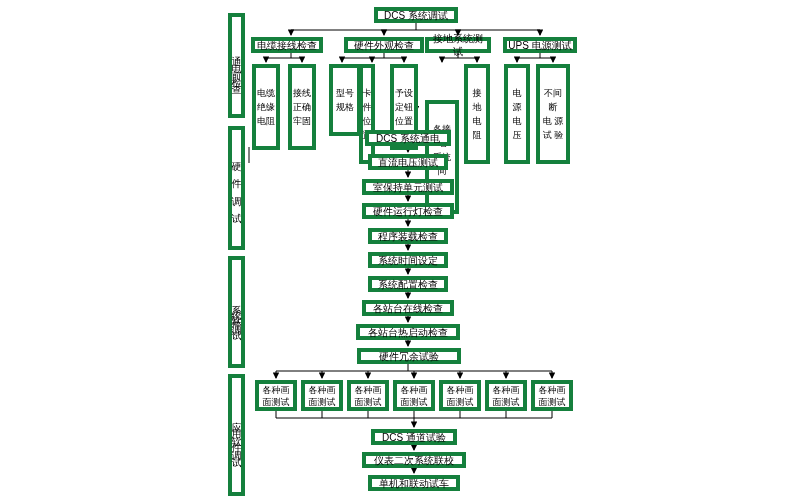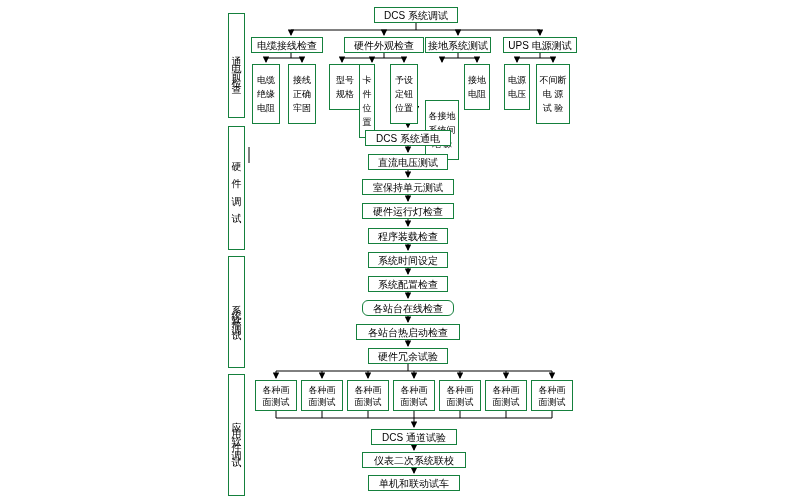--- a/index.html
+++ b/index.html
@@ -1,26 +1,26 @@
 <!DOCTYPE html>
 <html><head>
 <meta charset="utf-8">
 <style>
   * { margin:0; padding:0; box-sizing:border-box; }
   html,body { background:#fff; }
   body { font-family:"Liberation Sans", sans-serif; color:#000; }
   .canvas { position:relative; width:800px; height:500px; background:#fff; overflow:hidden; }
   .wires { position:absolute; left:0; top:0; }
   .box {
-    position:absolute; border:1px solid #15803d; background:#fff;
+    position:absolute; border:4px solid #15803d; background:#fff;
     display:flex; align-items:center; justify-content:center;
     text-align:center; white-space:pre-line;
     font-size:10px; line-height:13px;
   }
-  .sub { font-size:9px; line-height:14px; padding:8px 1px; }
+  .sub { font-size:9px; line-height:14px; padding:18px 1px; }
   .step { height:16px; }
   .screen { height:31px; font-size:9px; line-height:12px; }
   .phase {
     writing-mode:vertical-lr; text-orientation:upright;
     font-size:10px; line-height:15px;
   }
 </style>
 </head>
 <body>
 
@@ -137,23 +137,23 @@
 电 源
 试 验</div>
 
   <div class="box step" style="left:365px; top:130px; width:86px;">DCS 系统通电</div>
   <div class="box step" style="left:368px; top:154px; width:80px;">直流电压测试</div>
   <div class="box step" style="left:362px; top:179px; width:92px;">室保持单元测试</div>
   <div class="box step" style="left:362px; top:203px; width:92px;">硬件运行灯检查</div>
   <div class="box step" style="left:368px; top:228px; width:80px;">程序装载检查</div>
   <div class="box step" style="left:368px; top:252px; width:80px;">系统时间设定</div>
   <div class="box step" style="left:368px; top:276px; width:80px;">系统配置检查</div>
-  <div class="box step" style="left:362px; top:300px; width:92px;border-radius:6px;">各站台在线检查</div>
+  <div class="box step" style="left:362px; top:300px; width:92px;">各站台在线检查</div>
   <div class="box step" style="left:356px; top:324px; width:104px;">各站台热启动检查</div>
-  <div class="box step" style="left:368px; top:348px; width:80px;">硬件冗余试验</div>
+  <div class="box step" style="left:357px; top:348px; width:104px;">硬件冗余试验</div>
 
   <div class="box screen" style="left:255px; top:380px; width:42px;">各种画
 面测试</div>
   <div class="box screen" style="left:301px; top:380px; width:42px;">各种画
 面测试</div>
   <div class="box screen" style="left:347px; top:380px; width:42px;">各种画
 面测试</div>
   <div class="box screen" style="left:393px; top:380px; width:42px;">各种画
 面测试</div>
   <div class="box screen" style="left:439px; top:380px; width:42px;">各种画

